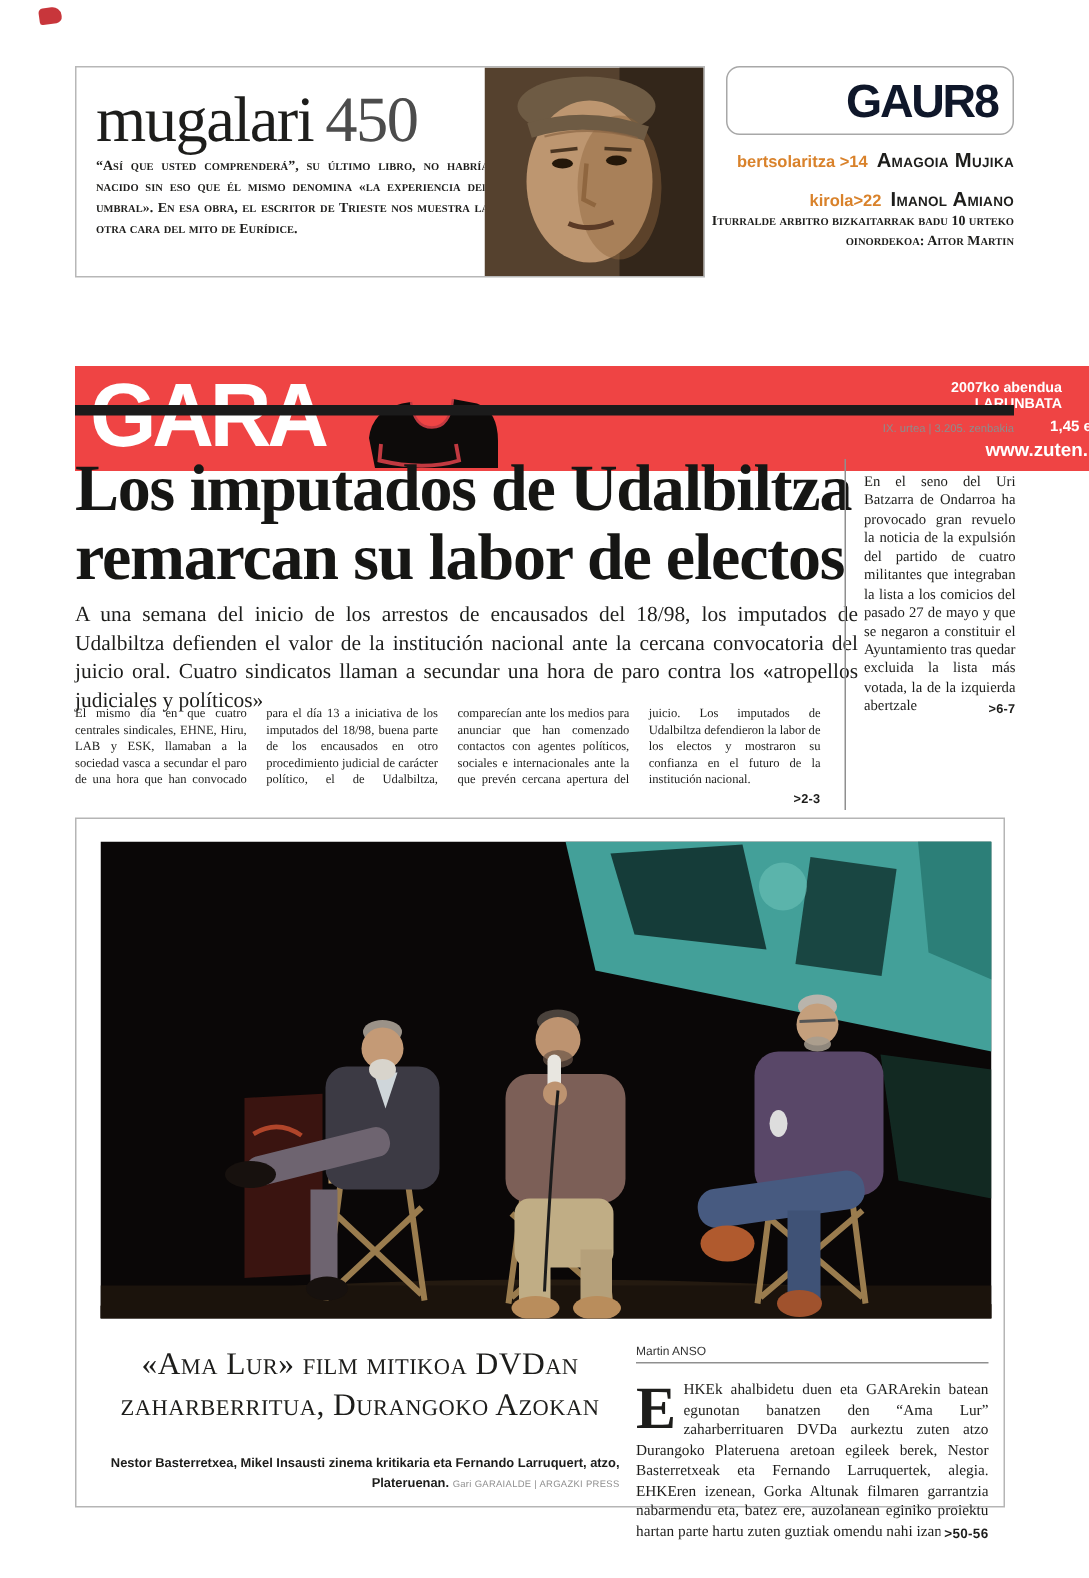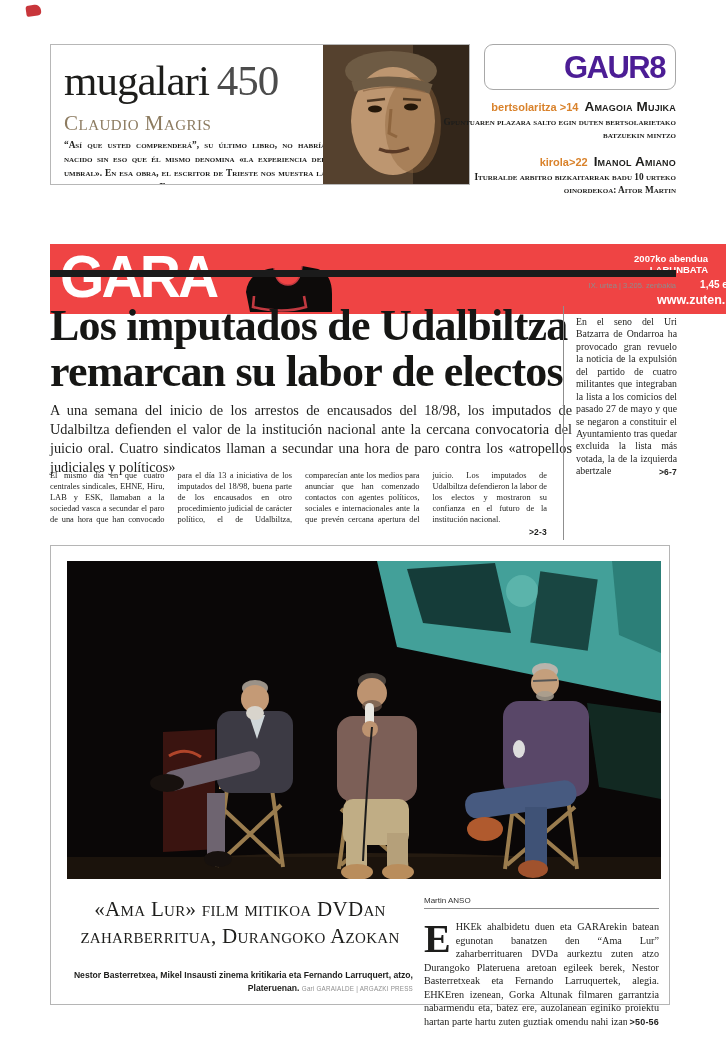--- a/index.html
+++ b/index.html
@@ -21,21 +21,21 @@
   .mug-issue{color:#4c4c4c;font-weight:400;margin-left:8px;}
   .magris-name{font-family:"Liberation Serif",serif;font-variant:small-caps;font-size:21px;
                color:#8c7b60;margin-top:9px;letter-spacing:.5px;}
   .magris-teaser{font-family:"Liberation Serif",serif;font-variant:small-caps;font-weight:bold;
                  font-size:9.3px;line-height:1.5;margin-top:3px;width:262px;text-align:justify;}
   .suppl-photo{width:146px;height:139px;flex:none;}
 
   
   .gaur8-box{position:absolute;left:484px;top:44px;width:192px;height:46px;border:1px solid #a8a8a8;
              border-radius:9px;box-sizing:border-box;display:flex;align-items:center;justify-content:flex-end;}
-  .gaur8-logo{font-size:31px;font-weight:900;color:#4c1d95;letter-spacing:-1.5px;padding-right:10px;line-height:1;}
+  .gaur8-logo{font-size:31px;font-weight:900;color:#0f172a;letter-spacing:-1.5px;padding-right:10px;line-height:1;}
   .gaur8-items{position:absolute;left:430px;top:99px;width:246px;text-align:right;}
   .g8-item{margin-bottom:11px;}
   .g8-title{display:flex;justify-content:flex-end;align-items:baseline;gap:6px;}
   .g8-section{color:#d9822b;font-weight:bold;font-size:11px;}
   .g8-author{font-size:13.5px;font-weight:bold;font-variant:small-caps;letter-spacing:.2px;}
   .g8-teaser{font-family:"Liberation Serif",serif;font-variant:small-caps;font-weight:bold;
              font-size:9.3px;line-height:1.45;margin-top:2px;color:#1d1d1b;}
 
   
   .banner{position:absolute;left:50px;top:200px;width:704px;height:70px;background:#ef4444;margin-top:44px;}
@@ -90,21 +90,20 @@
 </head>
 <body>
 
 <div class="page">
 
   <div class="print-mark"></div>
 
   <div class="suppl-box">
     <div class="suppl-text">
       <div class="mug-line"><span class="mug-name">mugalari</span><span class="mug-issue">450</span></div>
-      <div class="magris-name">Claudio Magris</div>
       <div class="magris-teaser">
         <span>“Así que usted comprenderá”, su último libro, no habría nacido sin eso que él mismo denomina «la experiencia del umbral». En esa obra, el escritor de Trieste nos muestra la otra cara del mito de Eurídice.</span>
         
       </div>
     </div>
     <svg class="suppl-photo" viewBox="0 0 146 139" preserveAspectRatio="none">
       <rect width="146" height="139" fill="#55412e"></rect>
       <rect x="90" width="56" height="139" fill="#33261a"></rect>
       <ellipse cx="68" cy="26" rx="46" ry="20" fill="#6e5b44"></ellipse>
       <ellipse cx="70" cy="76" rx="42" ry="54" fill="#bd9670"></ellipse>
@@ -123,21 +122,20 @@
 
   <div class="gaur8-box">
     <div class="gaur8-logo">GAUR8</div>
   </div>
   <div class="gaur8-items">
     <div class="g8-item">
       <div class="g8-title">
         <span class="g8-section">bertsolaritza &gt;14</span>
         <span class="g8-author sc">Amagoia Mujika</span>
       </div>
-      <div class="g8-teaser">Gpuntuaren plazara salto egin duten bertsolarietako batzuekin mintzo</div>
     </div>
     <div class="g8-item">
       <div class="g8-title">
         <span class="g8-section">kirola&gt;22</span>
         <span class="g8-author sc">Imanol Amiano</span>
       </div>
       <div class="g8-teaser">Iturralde arbitro bizkaitarrak badu 10 urteko oinordekoa: Aitor Martin</div>
     </div>
   </div>
 

